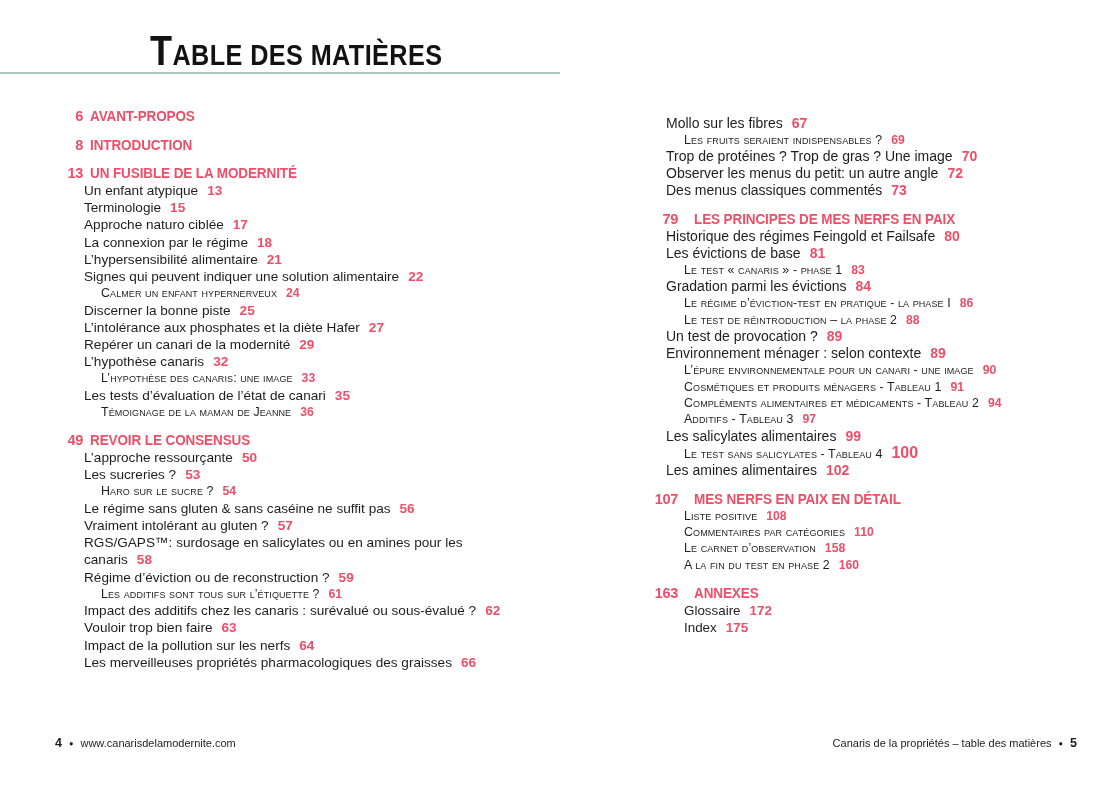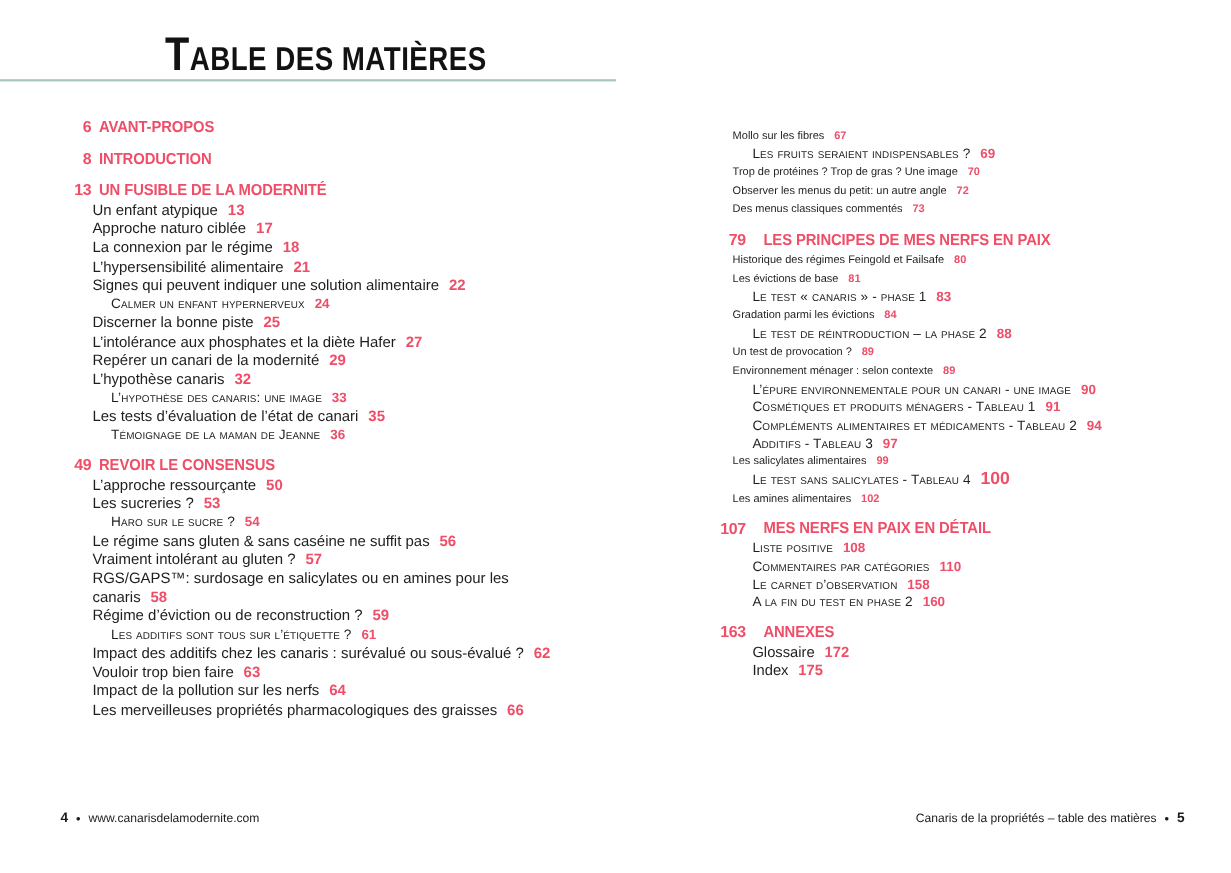--- a/index.html
+++ b/index.html
@@ -50,21 +50,21 @@
   .col .row.h:first-child{margin-top:0;}
   .row.h .num{width:28px;text-align:right;margin-right:7px;flex:none;letter-spacing:-0.3px;}
   .col.right .row.h .num{width:33px;margin-right:16px;}
   .row.h .label{
     transform:scaleX(0.93);transform-origin:left bottom;
     white-space:nowrap;letter-spacing:-0.1px;
   }
 
   
   .row.i{padding-left:29px;font-size:13.6px;line-height:17.2px;}
-  .col.right .row.i{padding-left:21px;line-height:17px;font-size:10px;}
+  .col.right .row.i{padding-left:21px;line-height:17px;font-size:14px;}
 
   
   .row.s{
     padding-left:46px;font-size:12.4px;line-height:16.4px;
     font-variant:small-caps;letter-spacing:0.1px;
   }
   .col.right .row.s{padding-left:39px;}
 
   
   .row.i2{padding-left:39px;font-size:13.4px;line-height:17px;}
@@ -102,20 +102,21 @@
       </div>
       <div class="row h">
         <span class="num">8</span>
         <span class="label">INTRODUCTION</span>
       </div>
       <div class="row h">
         <span class="num">13</span>
         <span class="label">UN FUSIBLE DE LA MODERNITÉ</span>
       </div>
       <div class="row i"><span class="label">Un enfant atypique</span><span class="page-num">13</span></div>
+      <div class="row i"><span class="label">Terminologie</span><span class="page-num">15</span></div>
       <div class="row i"><span class="label">Approche naturo ciblée</span><span class="page-num">17</span></div>
       <div class="row i"><span class="label">La connexion par le régime</span><span class="page-num">18</span></div>
       <div class="row i"><span class="label">L’hypersensibilité alimentaire</span><span class="page-num">21</span></div>
       <div class="row i"><span class="label">Signes qui peuvent indiquer une solution alimentaire</span><span class="page-num">22</span></div>
       <div class="row s"><span class="label">Calmer un enfant hypernerveux</span><span class="page-num">24</span></div>
       <div class="row i"><span class="label">Discerner la bonne piste</span><span class="page-num">25</span></div>
       <div class="row i"><span class="label">L’intolérance aux phosphates et la diète Hafer</span><span class="page-num">27</span></div>
       <div class="row i"><span class="label">Repérer un canari de la modernité</span><span class="page-num">29</span></div>
       <div class="row i"><span class="label">L’hypothèse canaris</span><span class="page-num">32</span></div>
       <div class="row s"><span class="label">L’hypothèse des canaris: une image</span><span class="page-num">33</span></div>
@@ -146,20 +147,21 @@
       <div class="row i"><span class="label">Observer les menus du petit: un autre angle</span><span class="page-num">72</span></div>
       <div class="row i"><span class="label">Des menus classiques commentés</span><span class="page-num">73</span></div>
       <div class="row h">
         <span class="num">79</span>
         <span class="label">LES PRINCIPES DE MES NERFS EN PAIX</span>
       </div>
       <div class="row i"><span class="label">Historique des régimes Feingold et Failsafe</span><span class="page-num">80</span></div>
       <div class="row i"><span class="label">Les évictions de base</span><span class="page-num">81</span></div>
       <div class="row s"><span class="label">Le test « canaris » - phase 1</span><span class="page-num">83</span></div>
       <div class="row i"><span class="label">Gradation parmi les évictions</span><span class="page-num">84</span></div>
+      <div class="row s"><span class="label">Le régime d’éviction-test en pratique - la phase I</span><span class="page-num">86</span></div>
       <div class="row s"><span class="label">Le test de réintroduction – la phase 2</span><span class="page-num">88</span></div>
       <div class="row i"><span class="label">Un test de provocation ?</span><span class="page-num">89</span></div>
       <div class="row i"><span class="label">Environnement ménager : selon contexte</span><span class="page-num">89</span></div>
       <div class="row s"><span class="label">L’épure environnementale pour un canari - une image</span><span class="page-num">90</span></div>
       <div class="row s"><span class="label">Cosmétiques et produits ménagers - Tableau 1</span><span class="page-num">91</span></div>
       <div class="row s"><span class="label">Compléments alimentaires et médicaments - Tableau 2</span><span class="page-num">94</span></div>
       <div class="row s"><span class="label">Additifs - Tableau 3</span><span class="page-num">97</span></div>
       <div class="row i"><span class="label">Les salicylates alimentaires</span><span class="page-num">99</span></div>
       <div class="row s"><span class="label">Le test sans salicylates - Tableau 4</span><span class="page-num page-sm">100</span></div>
       <div class="row i"><span class="label">Les amines alimentaires</span><span class="page-num">102</span></div>

